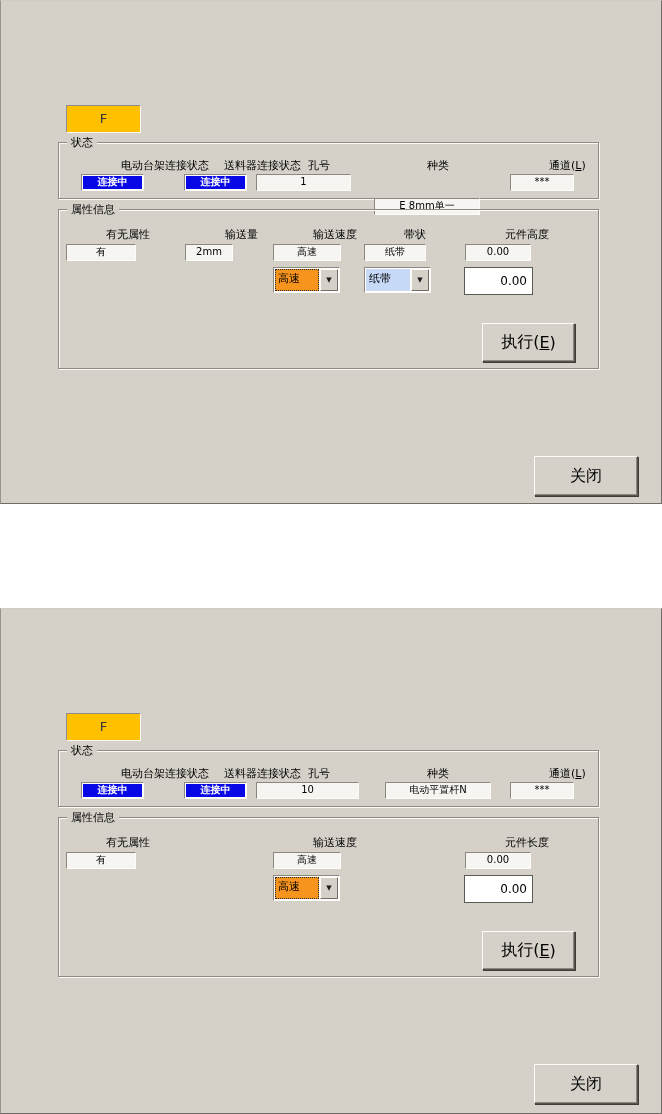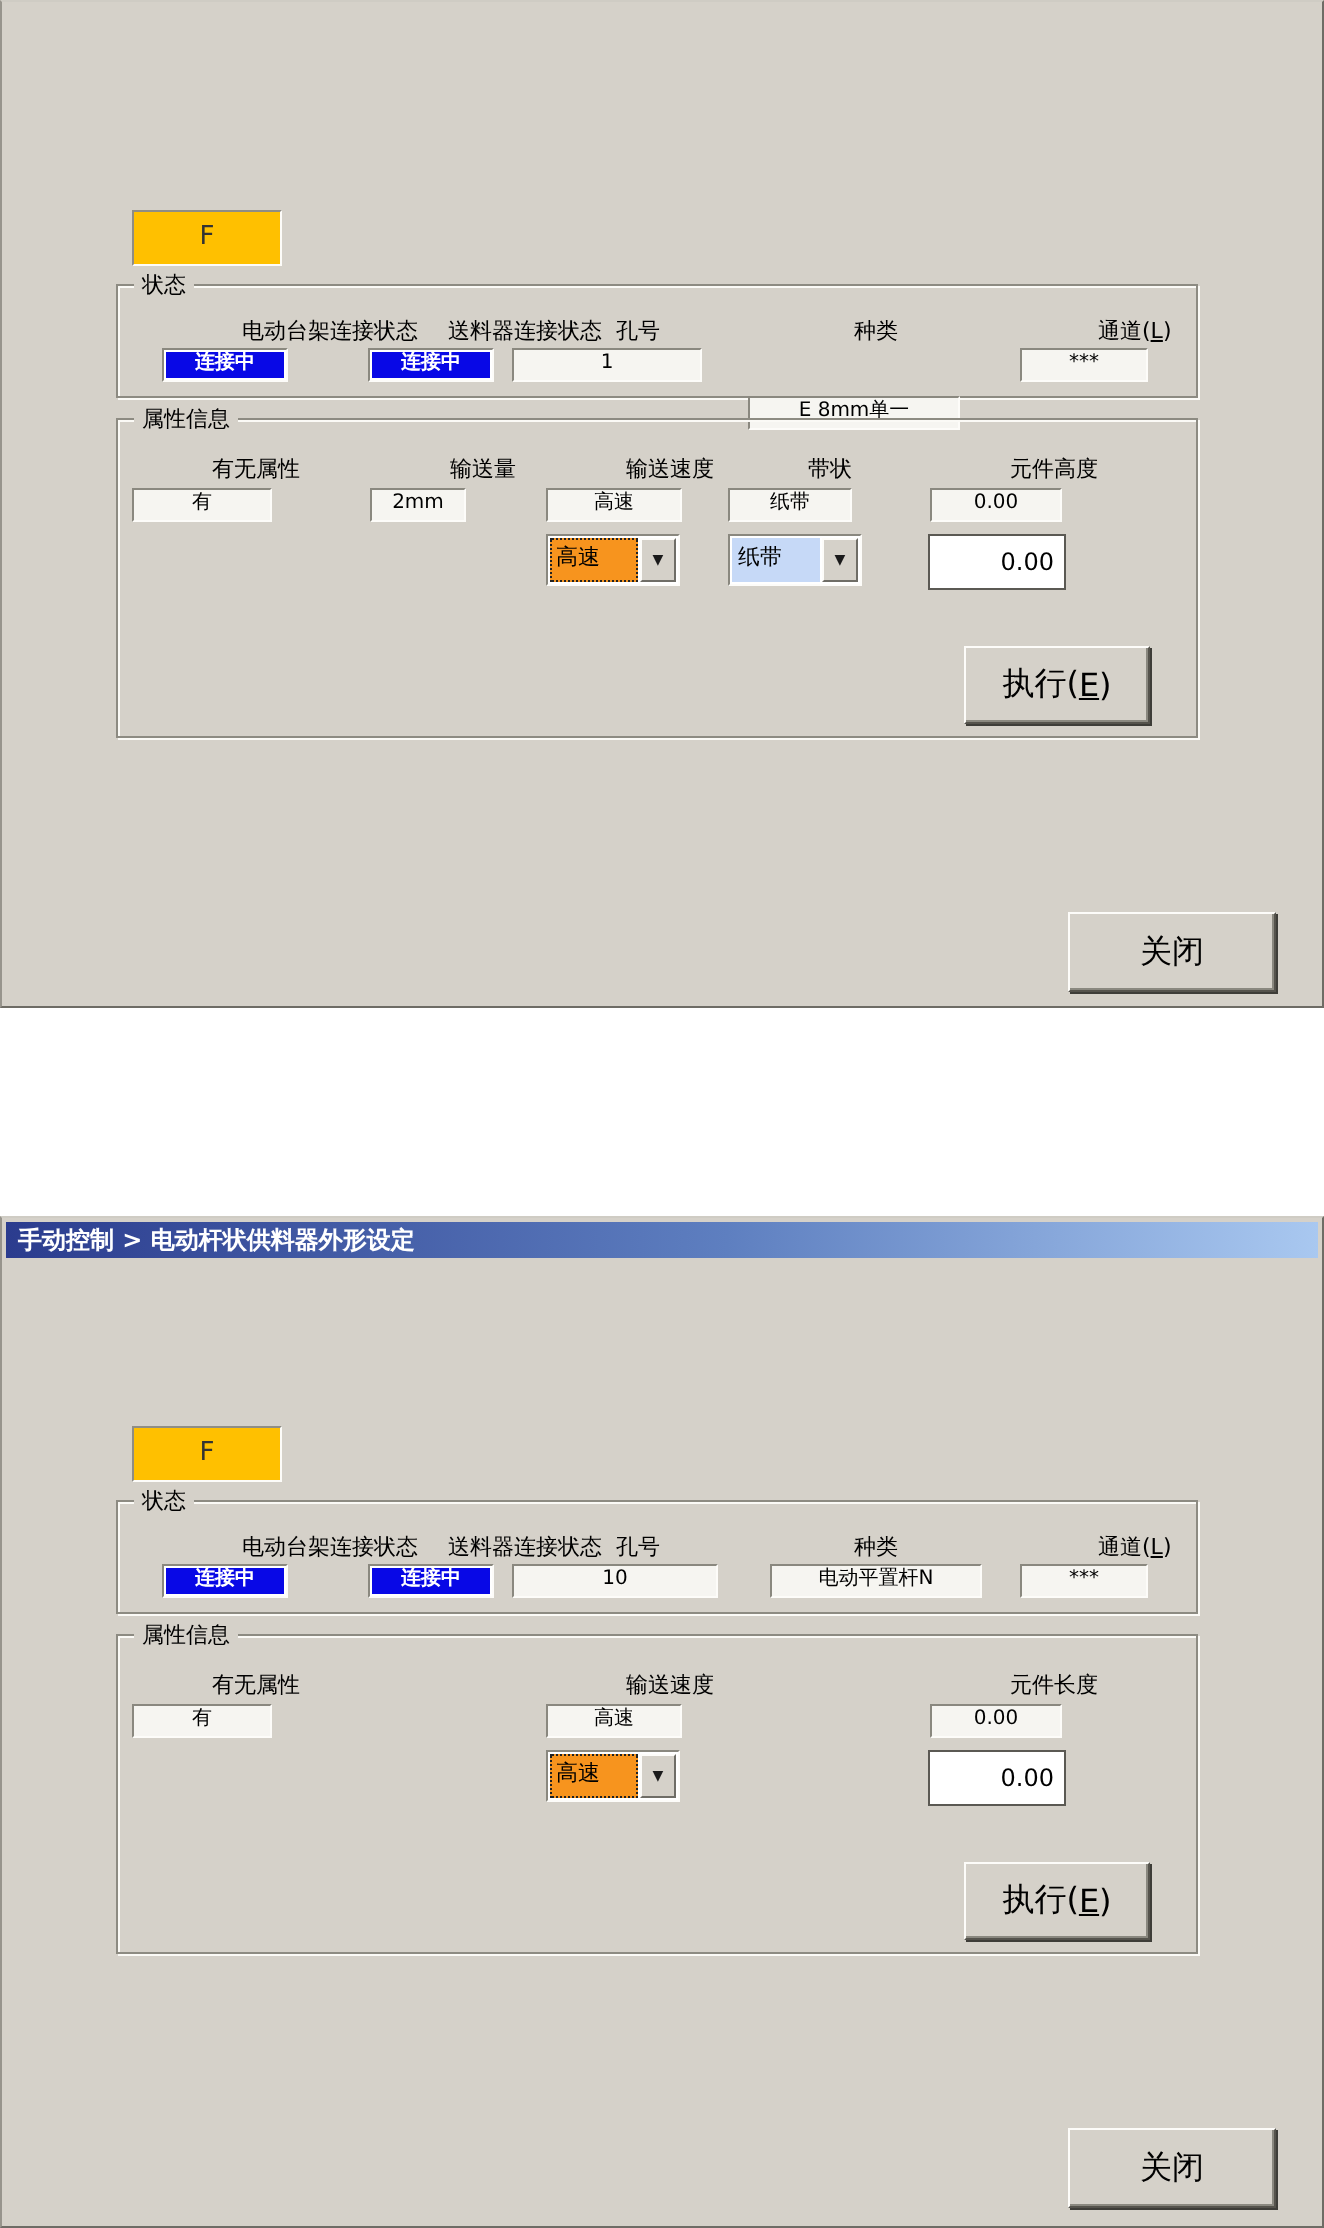--- a/index.html
+++ b/index.html
@@ -124,23 +124,20 @@
   <div class="btn" style="left:481px;top:322px;width:93px;height:39px;">
     <span>执行(</span>
       <span class="u">E</span>
       <span>)</span>
   </div>
 
   <div class="btn" style="left:533px;top:455px;width:104px;height:40px;">关闭</div>
 </div>
 
 <div class="dialog" style="top:608px;height:506px;">
-  <div class="titlebar">
-    <span>手动控制 &gt; 电动杆状供料器外形设定</span>
-  </div>
 
   <div class="fbtn">F</div>
 
   <div class="group" style="left:57px;top:141px;width:541px;height:57px;">
     <span class="glabel">状态</span>
   </div>
   <div class="lbl" style="left:80px;top:158px;">电动台架连接状态</div>
   <div class="lbl" style="left:183px;top:158px;">送料器连接状态</div>
   <div class="lbl" style="left:267px;top:158px;">孔号</div>
   <div class="lbl" style="left:386px;top:158px;">种类</div>

